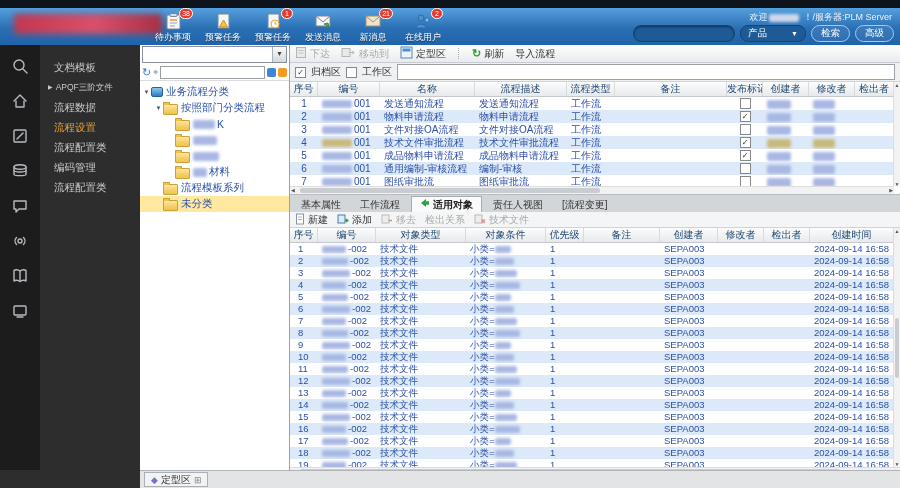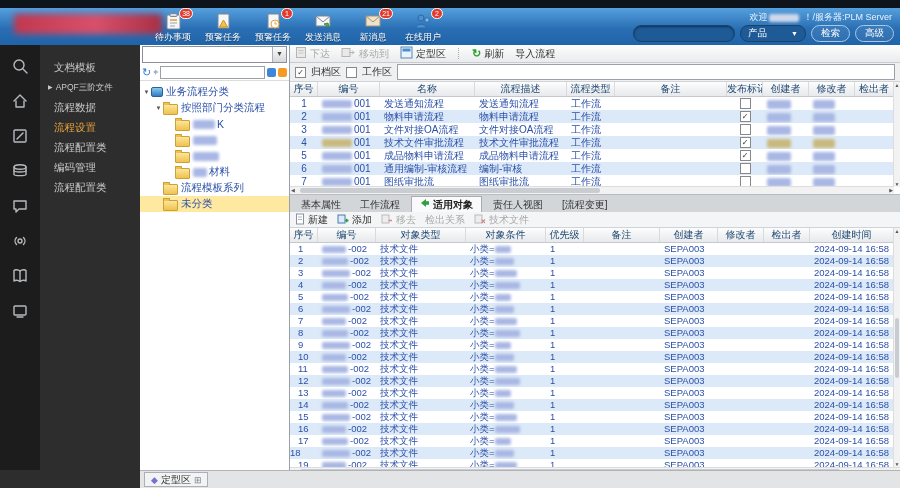--- a/index.html
+++ b/index.html
@@ -740,21 +740,21 @@
             <div class="dtd" style="width: 90px;">技术文件</div>
             <div class="dtd" style="width: 80px;">小类=<span class="rd" style="width: 16px; height: 7px;"></span></div>
             <div class="dtd" style="width: 38px;">1</div>
             <div class="dtd" style="width: 76px;"></div>
             <div class="dtd" style="width: 58px;">SEPA003</div>
             <div class="dtd" style="width: 46px;"></div>
             <div class="dtd" style="width: 46px;"></div>
             <div class="dtd" style="width: 84px;">2024-09-14 16:58</div>
           </div>
           <div class="dtr">
-            <div class="dtd" style="text-align: left; padding-left: 0; width: 28px;">18</div>
+            <div class="dtd" style="text-align: left; padding-left: 8px; width: 28px;">18</div>
             <div class="dtd" style="width: 58px;"><span class="rd" style="width: 28px; height: 7px;"></span>-002</div>
             <div class="dtd" style="width: 90px;">技术文件</div>
             <div class="dtd" style="width: 80px;">小类=<span class="rd" style="width: 19px; height: 7px;"></span></div>
             <div class="dtd" style="width: 38px;">1</div>
             <div class="dtd" style="width: 76px;"></div>
             <div class="dtd" style="width: 58px;">SEPA003</div>
             <div class="dtd" style="width: 46px;"></div>
             <div class="dtd" style="width: 46px;"></div>
             <div class="dtd" style="width: 84px;">2024-09-14 16:58</div>
           </div>

